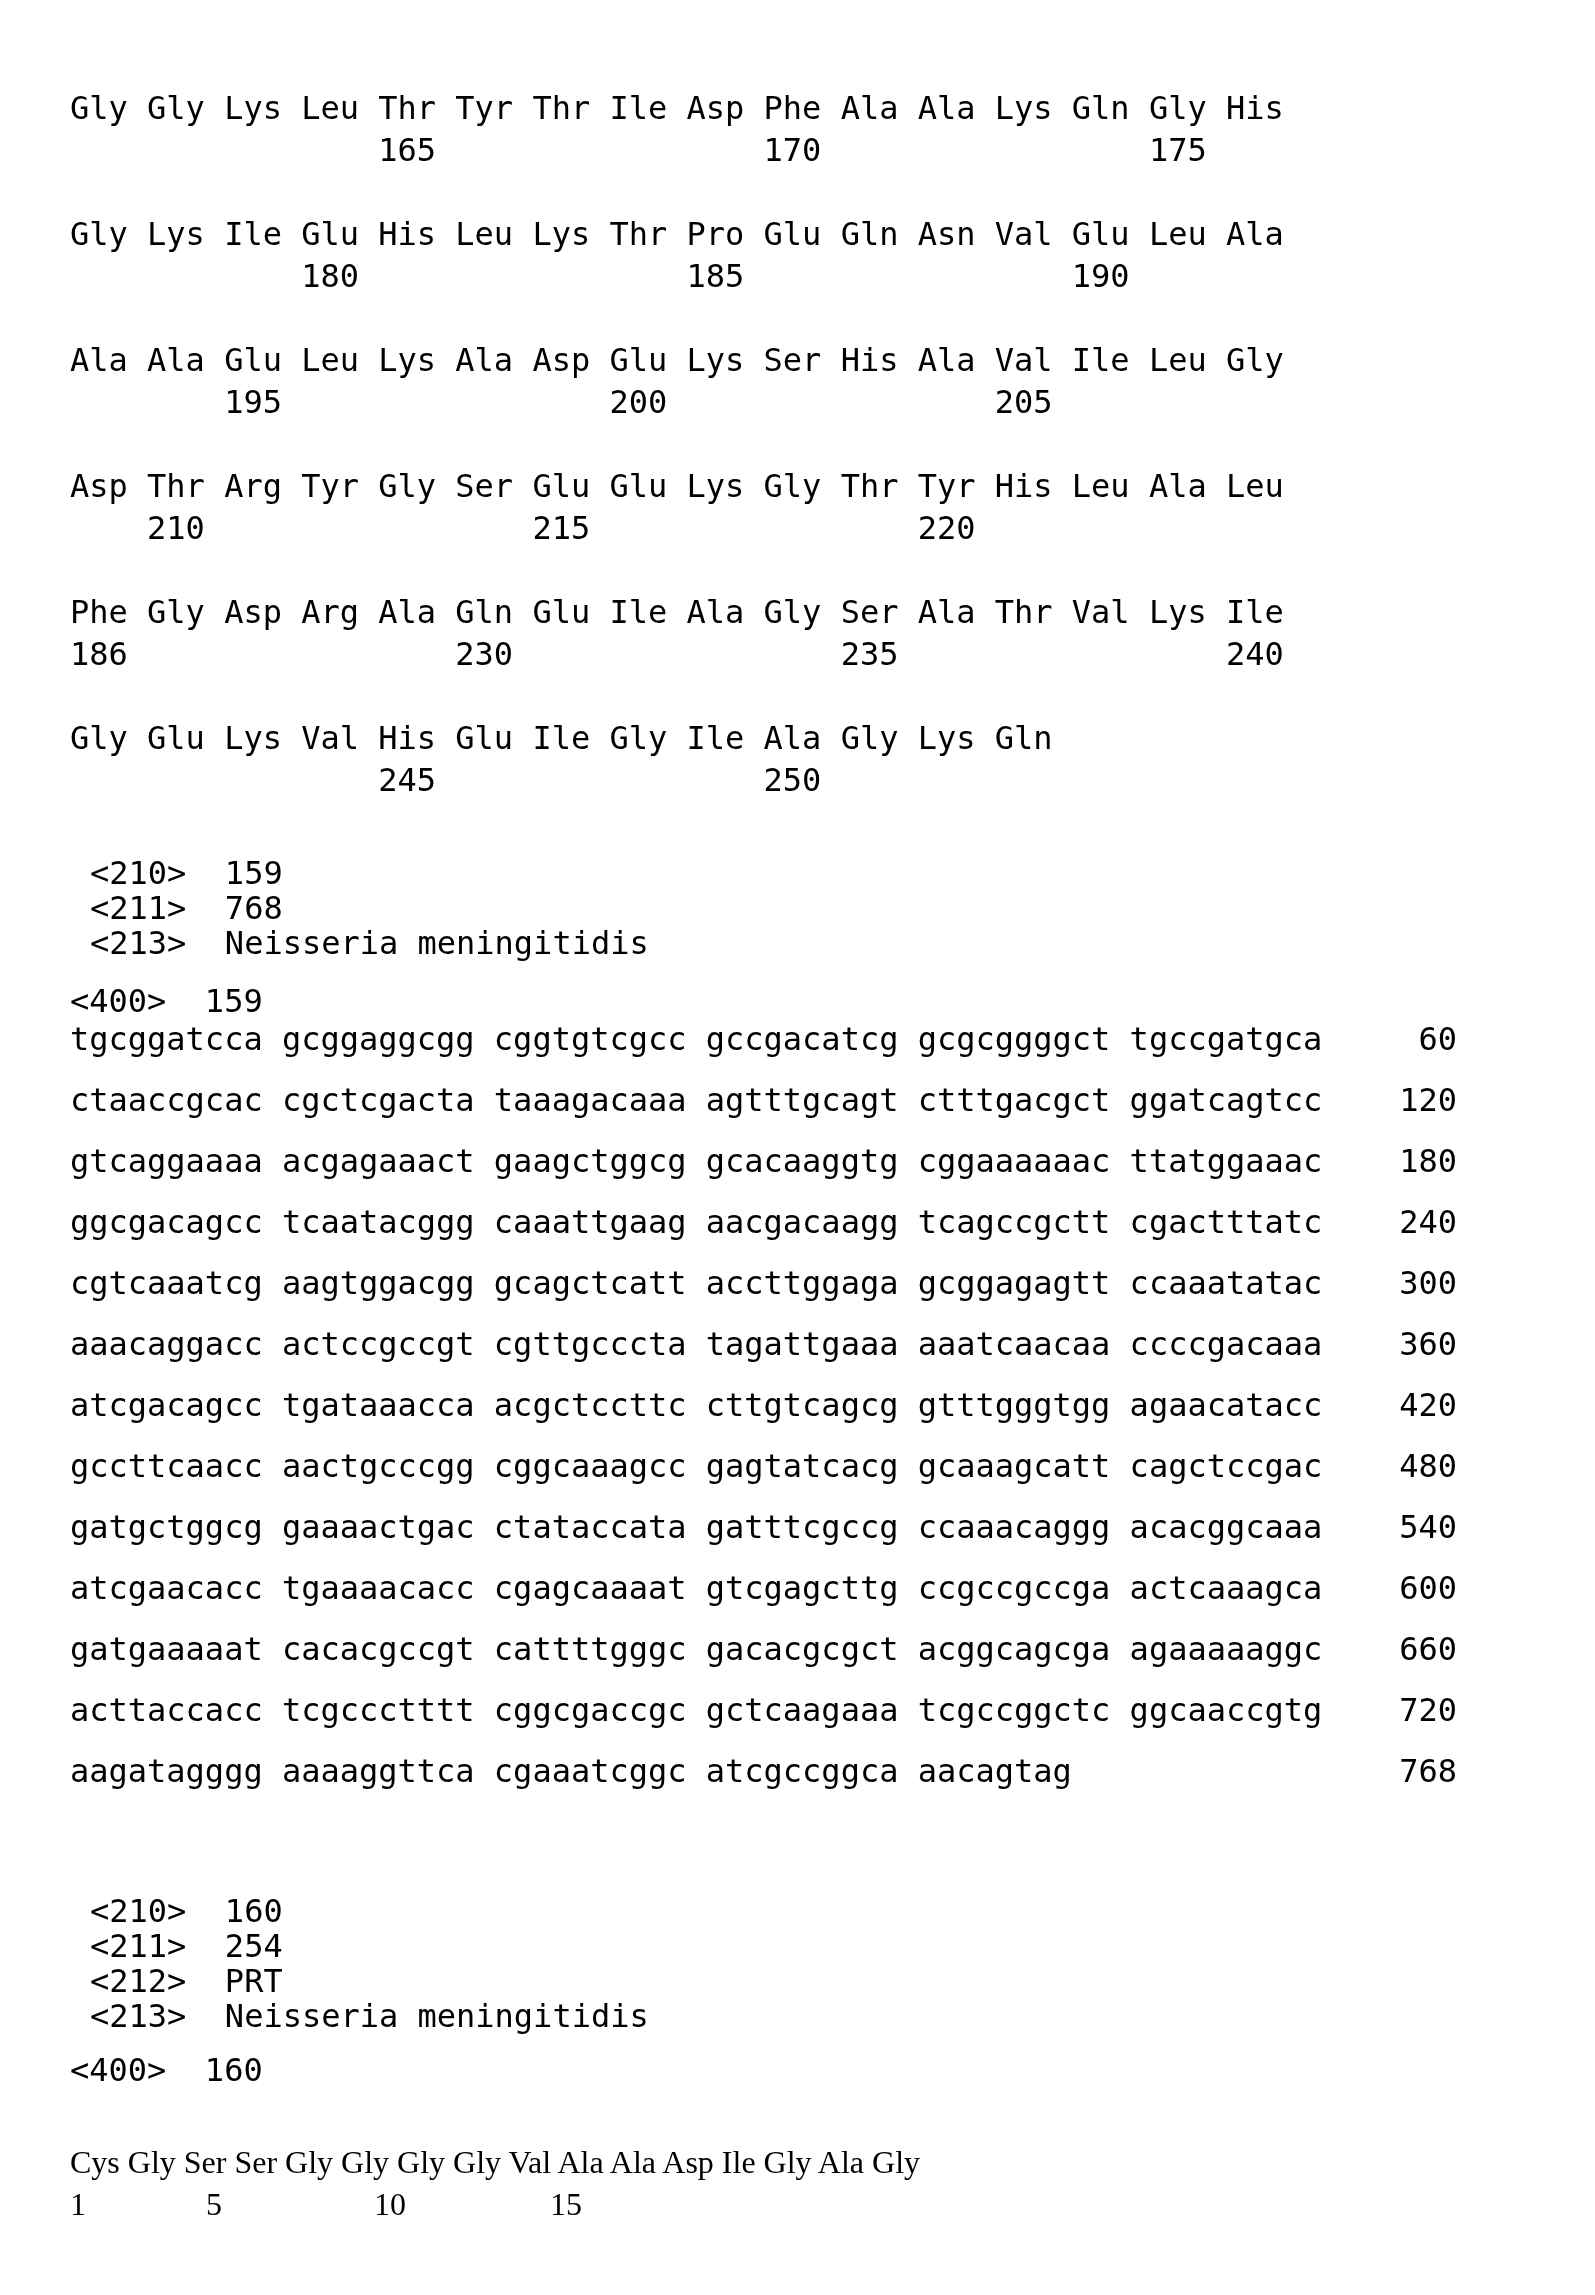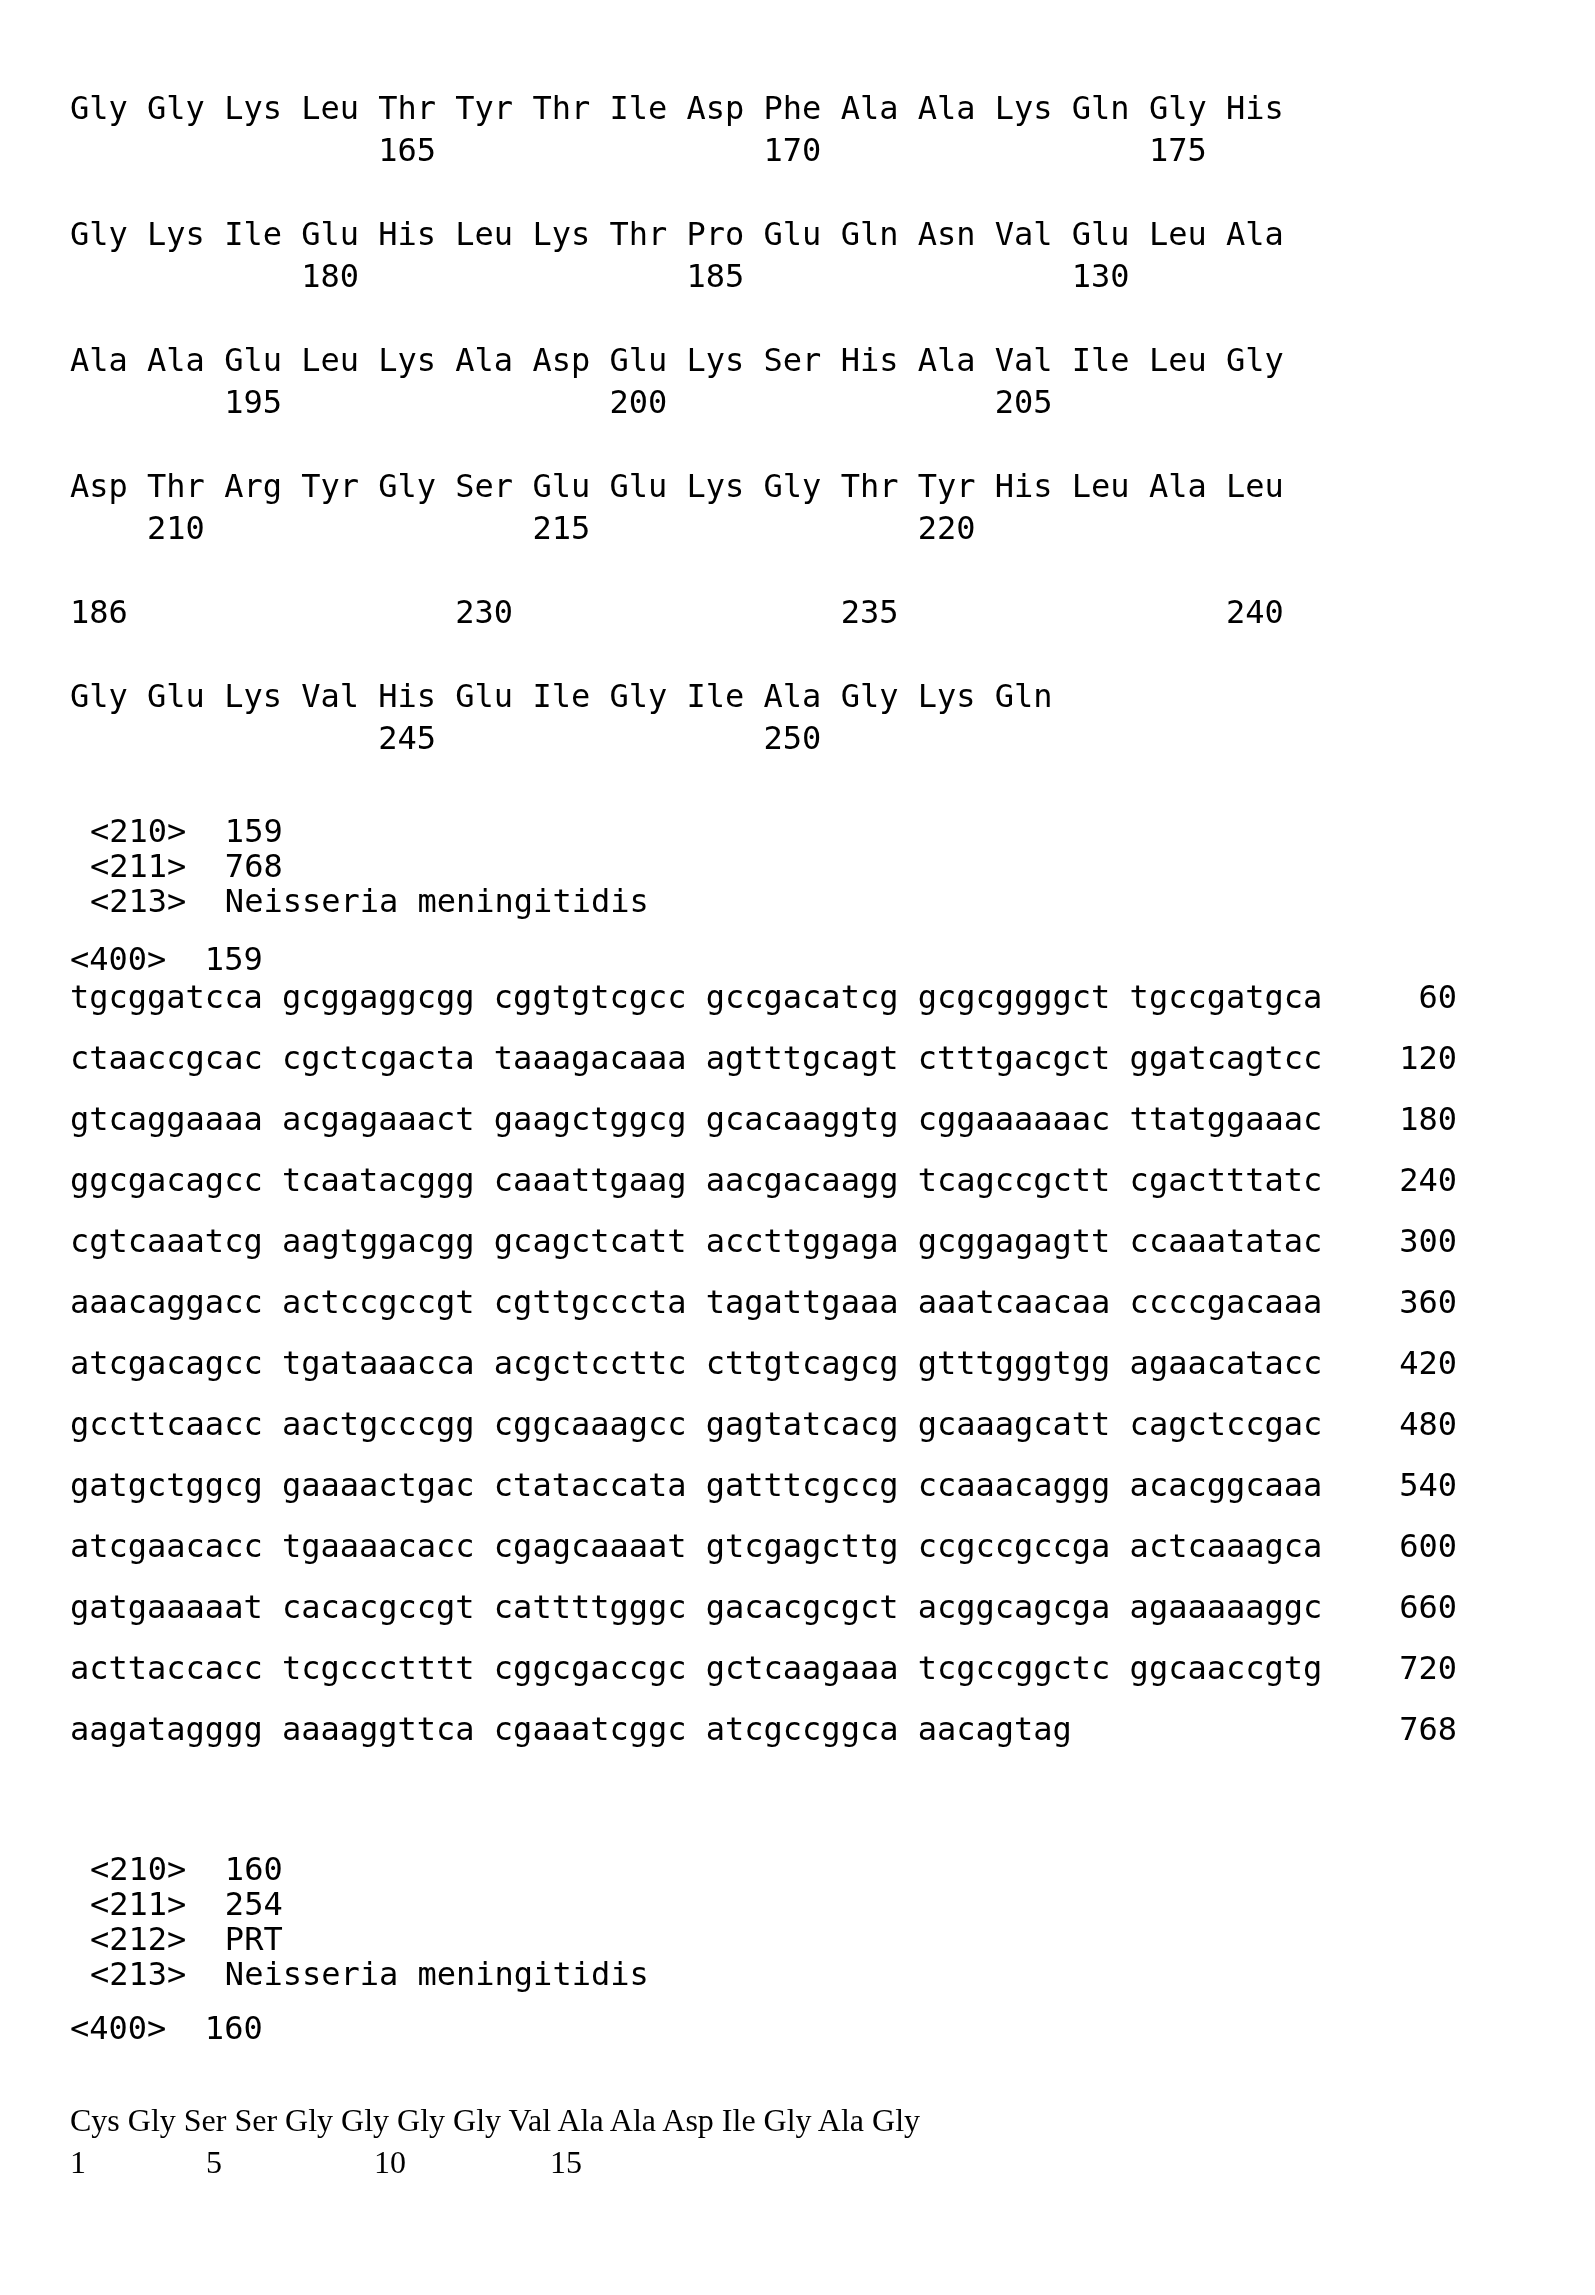--- a/index.html
+++ b/index.html
@@ -49,34 +49,35 @@
 
   <section class="aa-section">
 
       <div class="aa-block">
         <div class="line">Gly Gly Lys Leu Thr Tyr Thr Ile Asp Phe Ala Ala Lys Gln Gly His</div>
         <div class="line">                165                 170                 175</div>
       </div>
 
       <div class="aa-block">
         <div class="line">Gly Lys Ile Glu His Leu Lys Thr Pro Glu Gln Asn Val Glu Leu Ala</div>
-        <div class="line">            180                 185                 130</div>
+        <div class="line">            180                 185                 190</div>
       </div>
 
       <div class="aa-block">
         <div class="line">Ala Ala Glu Leu Lys Ala Asp Glu Lys Ser His Ala Val Ile Leu Gly</div>
         <div class="line">        195                 200                 205</div>
       </div>
 
       <div class="aa-block">
         <div class="line">Asp Thr Arg Tyr Gly Ser Glu Glu Lys Gly Thr Tyr His Leu Ala Leu</div>
         <div class="line">    210                 215                 220</div>
       </div>
 
       <div class="aa-block">
+        <div class="line">Phe Gly Asp Arg Ala Gln Glu Ile Ala Gly Ser Ala Thr Val Lys Ile</div>
         <div class="line">186                 230                 235                 240</div>
       </div>
 
       <div class="aa-block">
         <div class="line">Gly Glu Lys Val His Glu Ile Gly Ile Ala Gly Lys Gln</div>
         <div class="line">                245                 250</div>
       </div>
     </section>
 
   <section class="meta-block">

